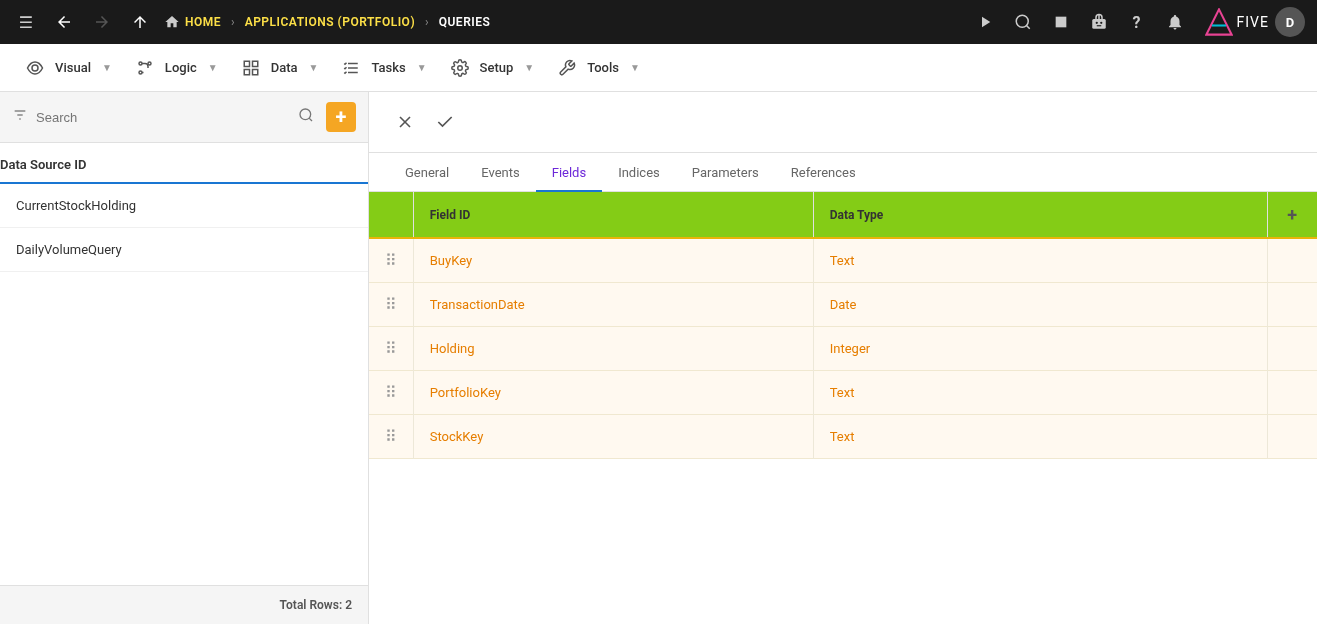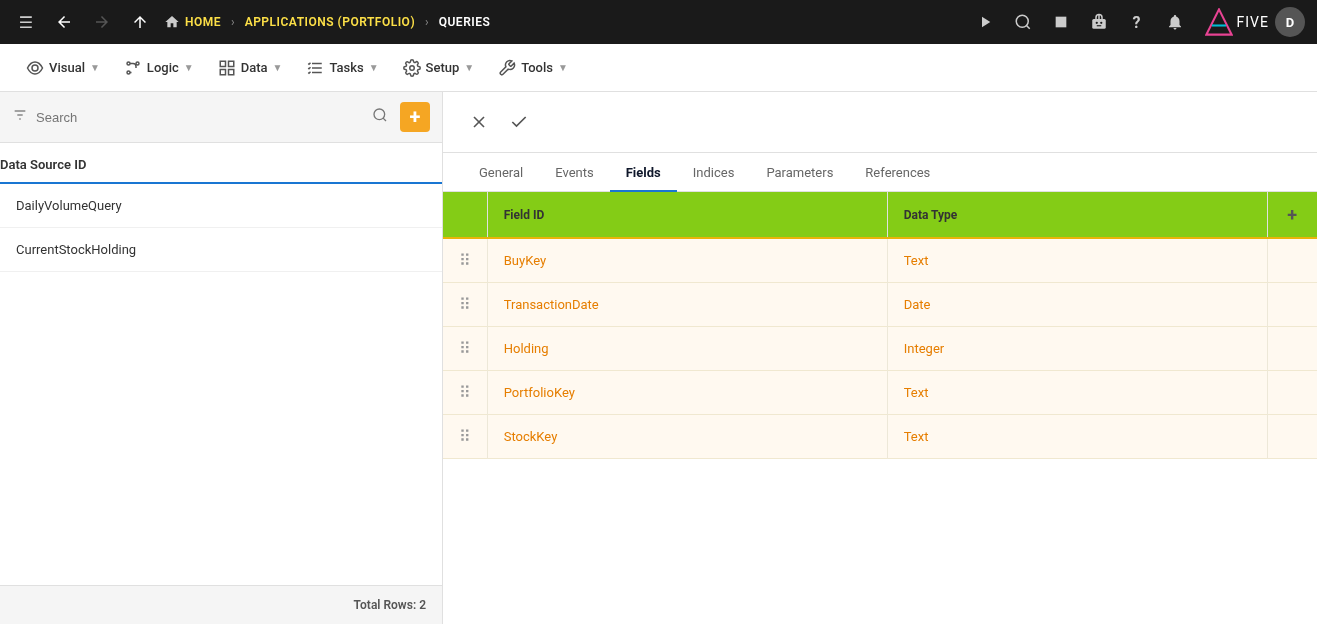--- a/index.html
+++ b/index.html
@@ -46,36 +46,36 @@
     .toolbar {
       display: flex;
       align-items: center;
       background: #fff;
       height: 48px;
       padding: 0 16px;
       gap: 4px;
       border-bottom: 1px solid #e0e0e0;
     }
     .toolbar-item {
-      display: flex; align-items: center; gap: 5px;
+      display: flex; align-items: center; gap: 11px;
       padding: 6px 10px; border-radius: 4px;
       cursor: pointer; color: #333; font-size: 13px;
       font-weight: 500;
     }
     .toolbar-item svg { width: 18px; height: 18px; }
 
     
     .main-container {
       display: flex;
       height: calc(624px - 44px - 48px);
     }
 
     
     .left-panel {
-      width: 443px;
+      width: 369px;
       background: #fff;
       border-right: 1px solid #e0e0e0;
       display: flex; flex-direction: column;
     }
     .search-bar {
       display: flex; align-items: center;
       padding: 10px 12px; gap: 8px;
       background: #f5f5f5;
       border-bottom: 1px solid #e0e0e0;
     }
@@ -146,22 +146,22 @@
       background: #fff;
       position: relative;
     }
     .tab {
       padding: 12px 16px 10px;
       cursor: pointer; font-size: 13px; color: #666;
       border-bottom: 2px solid transparent;
       margin-bottom: -1px;
     }
     .tab.active {
-      color: #0f172a; border-bottom: 2px solid #1976d2;
-      font-weight: 700;
+      color: #6d28d9; border-bottom: 2px solid #1976d2;
+      font-weight: 400;
     }
 
     
     .table-container {
       flex: 1; overflow-y: auto;
       background: #fff;
     }
     .data-table {
       width: 100%; border-collapse: collapse;
     }
@@ -357,22 +357,22 @@
             <circle cx="11" cy="11" r="8"></circle>
             <path d="m21 21-4.35-4.35"></path>
           </svg>
       </span>
       <div class="add-btn">+</div>
     </div>
     <div class="list-header">
       <span class="list-header-text">Data Source ID</span>
     </div>
     <div class="list-items">
+      <div class="list-item">CurrentStockHolding</div>
       <div class="list-item">DailyVolumeQuery</div>
-      <div class="list-item">CurrentStockHolding</div>
     </div>
     <div class="list-footer">
       <span>Total Rows: 2</span>
     </div>
   </div>
 
   <div class="right-panel">
 
     <div class="panel-header">
       <div class="panel-header-actions">

